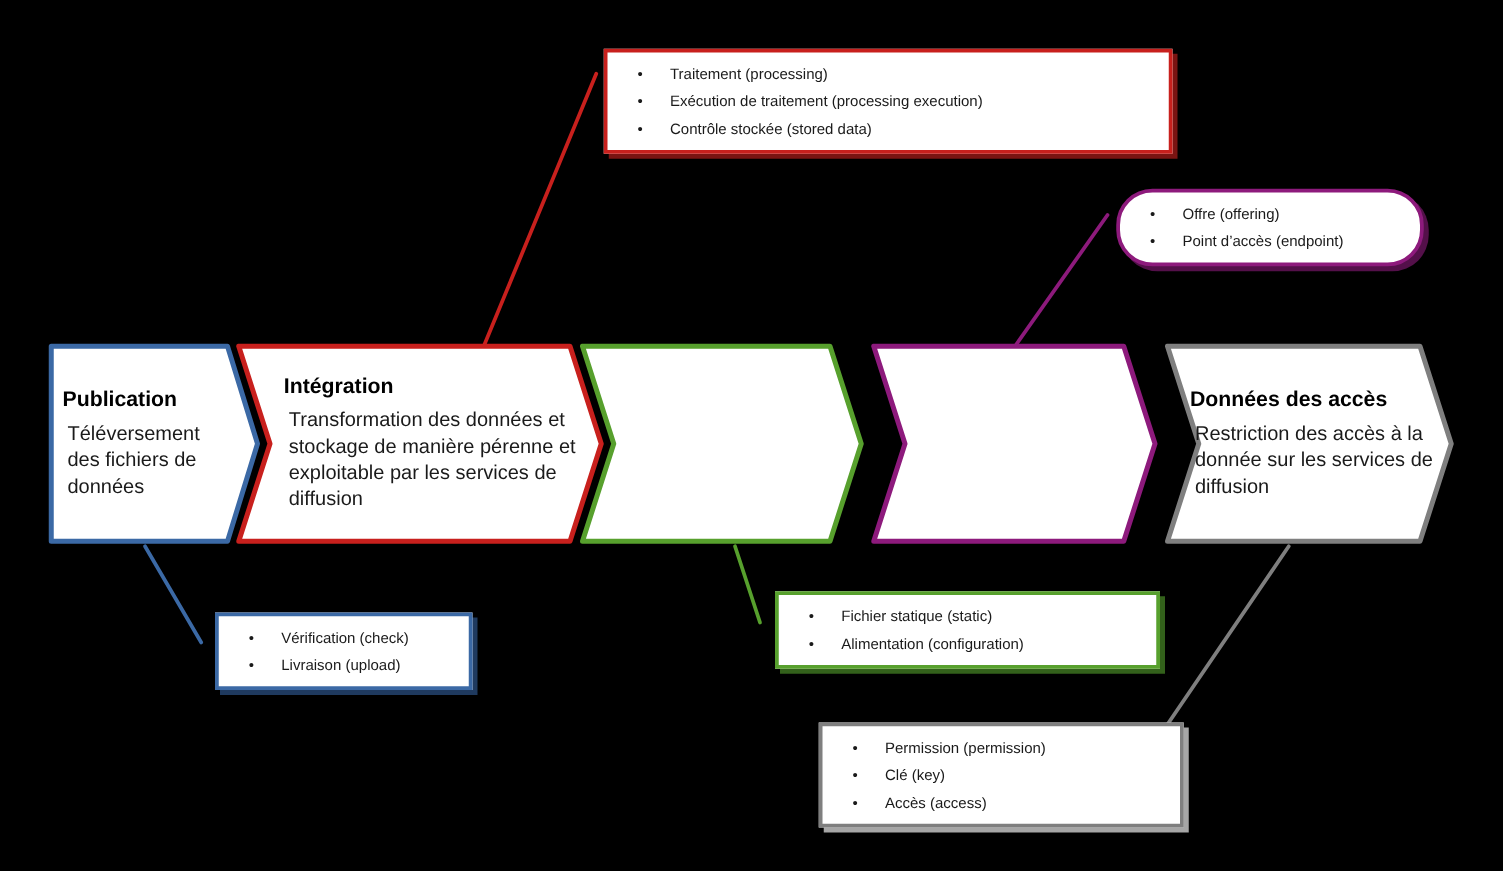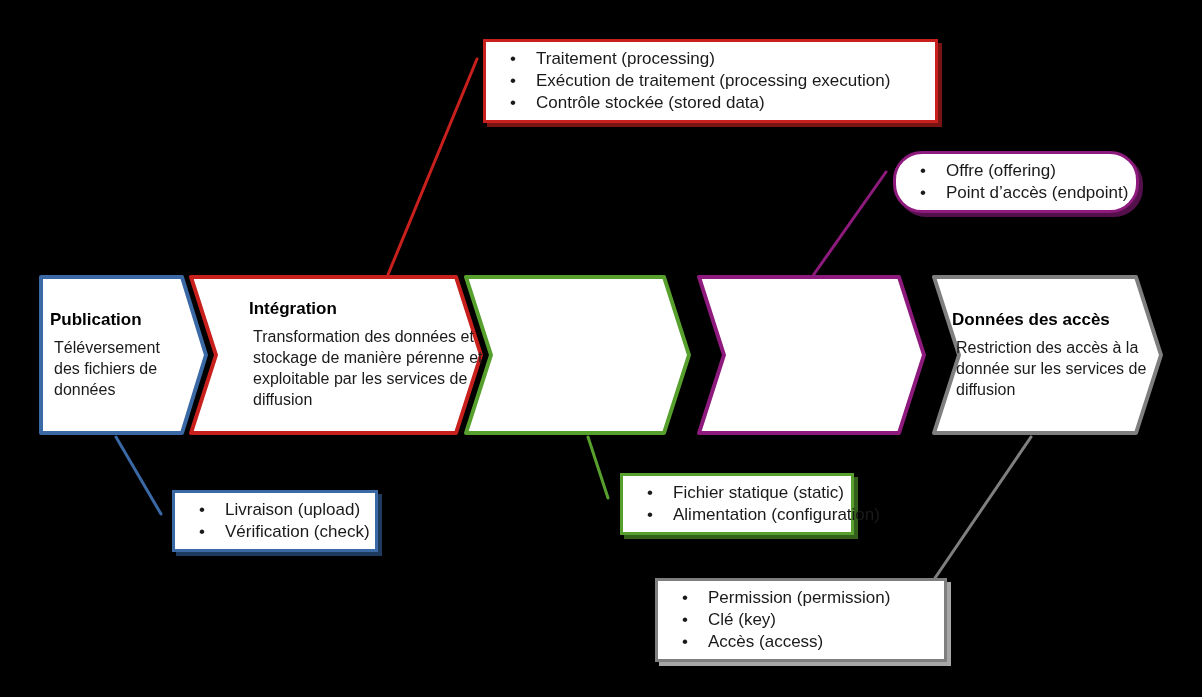--- a/index.html
+++ b/index.html
@@ -55,21 +55,21 @@
     color: #1a1a1a;
   }
   .callout ul {
     list-style: none;
     margin: 0;
     padding: 6px 12px;
   }
   .callout li {
     position: relative;
     padding-left: 38px;
-    font-size: 17px;
+    font-size: 12px;
     line-height: 22px;
     white-space: nowrap;
   }
   .callout li::before {
     content: "\2022";
     position: absolute;
     left: 12px;
   }
 </style>
 </head>
@@ -89,21 +89,21 @@
     <polygon class="stage-shape" points="191,277 456,277 481,355 456,433 191,433 216,355" stroke="#c8201d"></polygon>
     <polygon class="stage-shape" points="466,277 664,277 689,355 664,433 466,433 491,355" stroke="#57a02d"></polygon>
     <polygon class="stage-shape" points="699,277 899,277 924,355 899,433 699,433 724,355" stroke="#8d1a7c"></polygon>
     <polygon class="stage-shape" points="934,277 1136,277 1161,355 1136,433 934,433 959,355" stroke="#7f7f7f"></polygon>
   </svg>
 
   <div class="stage-text" style="left:50px; top:309px; width:140px;">
     <div class="stage-title">Publication</div>
     <div class="stage-desc">Téléversement des fichiers de données</div>
   </div>
-  <div class="stage-text" style="left:227px; top:298px; width:246px;margin-left:22px;">
+  <div class="stage-text" style="left:227px; top:298px; width:246px;">
     <div class="stage-title">Intégration</div>
     <div class="stage-desc">Transformation des données et stockage de manière pérenne et exploitable par les services de diffusion</div>
   </div>
   <div class="stage-text" style="left:952px; top:309px; width:206px;">
     <div class="stage-title">Données des accès</div>
     <div class="stage-desc">Restriction des accès à la donnée sur les services de diffusion</div>
   </div>
 
   <div class="callout" style="left: 483px; top: 39px; width: 455px; border-color: rgb(200, 32, 29); --shadow: #7a1412;">
     <ul>
@@ -115,26 +115,26 @@
 
   <div class="callout" style="left: 893px; top: 151px; width: 246px; border-color: rgb(141, 26, 124); border-radius: 29px; --shadow: #54104a;">
     <ul>
       <li>Offre (offering)</li>
       <li>Point d’accès (endpoint)</li>
     </ul>
   </div>
 
   <div class="callout" style="left: 172px; top: 490px; width: 206px; border-color: rgb(59, 105, 165); --shadow: #1f3a5f;">
     <ul>
+      <li>Vérification (check)</li>
       <li>Livraison (upload)</li>
-      <li>Vérification (check)</li>
     </ul>
   </div>
 
-  <div class="callout" style="left: 620px; top: 473px; width: 234px; border-color: rgb(87, 160, 45); text-align: right; --shadow: #33611b;">
+  <div class="callout" style="left: 620px; top: 473px; width: 308px; border-color: rgb(87, 160, 45); --shadow: #33611b;">
     <ul>
       <li>Fichier statique (static)</li>
       <li>Alimentation (configuration)</li>
     </ul>
   </div>
 
   <div class="callout" style="left: 655px; top: 578px; width: 292px; border-color: rgb(127, 127, 127); --shadow: #a6a6a6;">
     <ul>
       <li>Permission (permission)</li>
       <li>Clé (key)</li>

